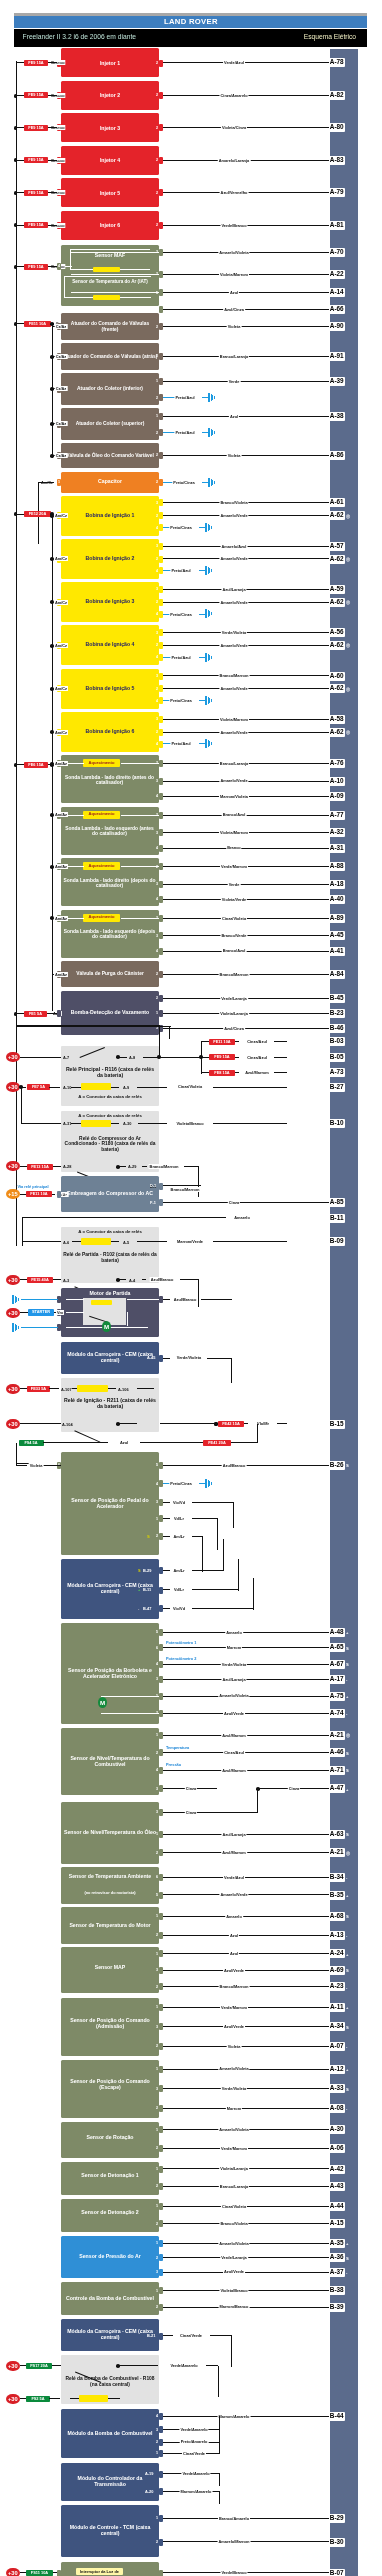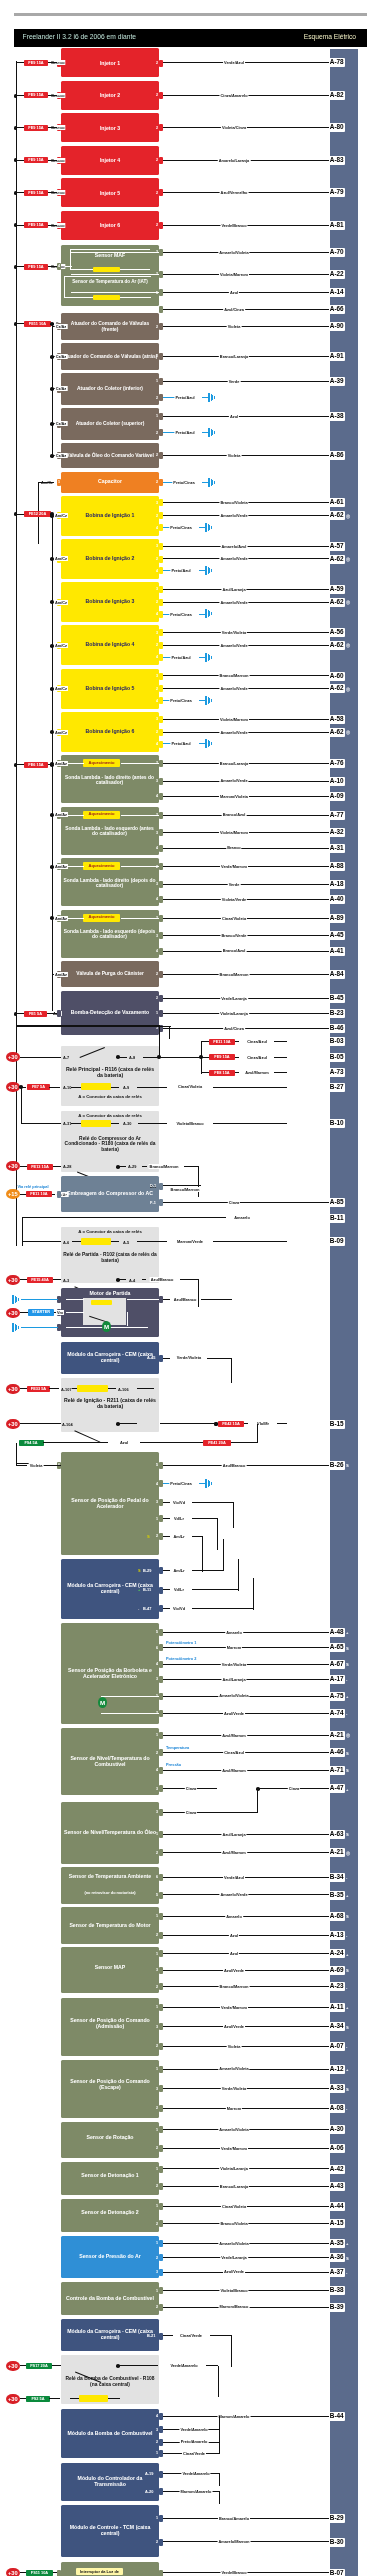--- a/index.html
+++ b/index.html
@@ -74,20 +74,21 @@
   .mcirc { position:absolute; width:9.3px; height:11.3px; border-radius:50%; background:#138a3c;
            color:#fff; font-weight:bold; font-size:6.2px; text-align:center; line-height:11.3px; }
   .wwire { position:absolute; background:#fff; }
 </style>
 </head>
 <body>
 
 <div id="page">
 
   <div class="hdr-rule"></div>
+  <div class="hdr-brand">LAND ROVER</div>
   <div class="hdr-black">
     <span class="hdr-model">Freelander II 3.2 i6 de 2006 em diante</span>
     <span class="hdr-right">Esquema Elétrico</span>
   </div>
 
   <div class="ecu" style="top:49px;height:2min;"></div>
 
   <div id="dyn">
       <div style="position: absolute; left: 330px; top: 49px; width: 28px; height: 3460px; background: rgb(91, 107, 140);"></div>
       <div class="wirev" style="left: 15.5px; top: 61px; height: 1185px;"></div>

